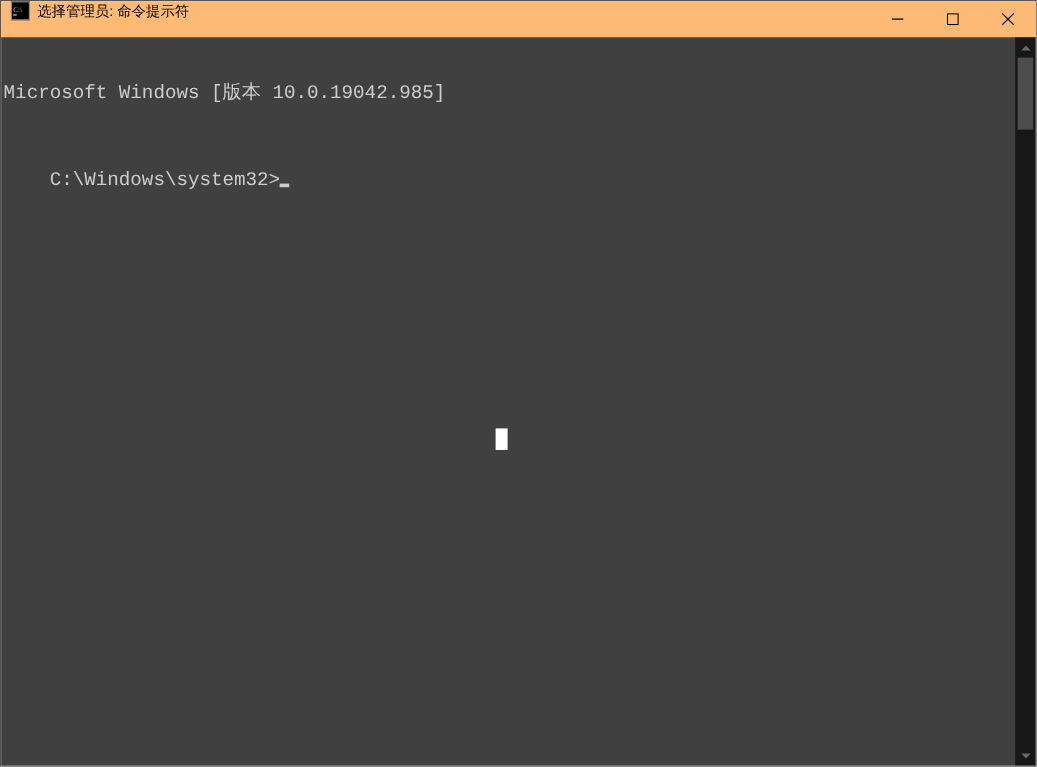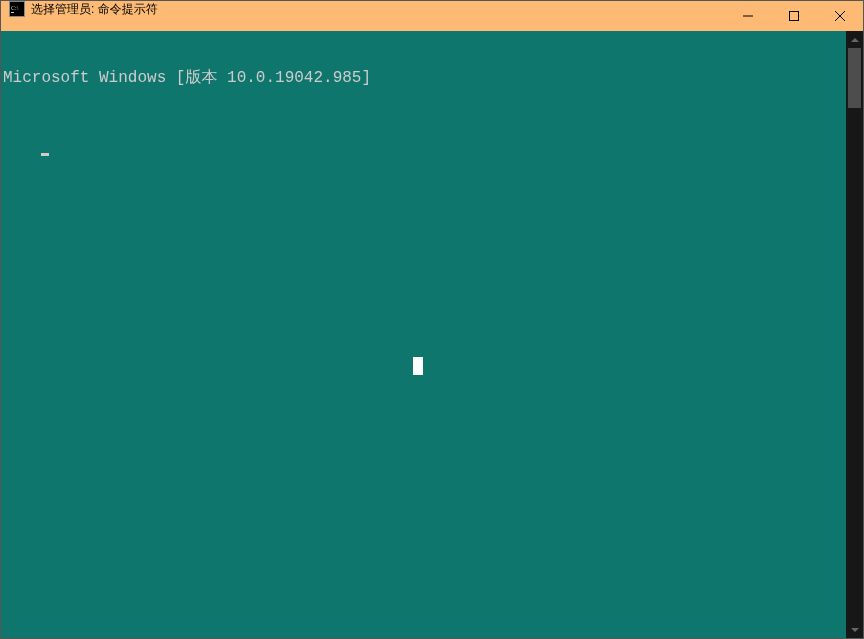--- a/index.html
+++ b/index.html
@@ -49,21 +49,21 @@
       width: 46px;
       height: 100%;
       display: flex;
       align-items: center;
       justify-content: center;
       cursor: pointer;
     }
     .win-btn svg { display: block; }
     .terminal {
       flex: 1;
-      background: #0f766e;
+      background: #404040;
       color: #ccc;
       font-family: "NSimSun", "SimSun", Consolas, "Courier New", monospace;
       font-size: 16px;
       line-height: 18px;
       padding: 2px 0 0 2px;
       position: relative;
       white-space: pre;
       overflow: hidden;
     }
     .terminal-line { display: block; }
@@ -149,21 +149,21 @@
         <svg width="10" height="10" viewBox="0 0 10 10">
             <path d="M0 0 L10 10 M10 0 L0 10" stroke="#000" stroke-width="1"></path>
           </svg>
       </div>
     </div>
   </div>
 
   <div class="terminal">
     <span class="terminal-line">Microsoft Windows [版本 10.0.19042.985]</span>
     <span class="terminal-line"></span>
-    <span class="cursor"></span>
+    <span class="prompt-line">C:\Windows\system32&gt;</span><span class="cursor"></span>
 
     <div class="selection-block"></div>
 
     <div class="scrollbar">
       <div class="scroll-up">
         <div class="scroll-arrow"></div>
       </div>
       <div class="scroll-thumb"></div>
       <div class="scroll-down">
         <div class="scroll-arrow"></div>

